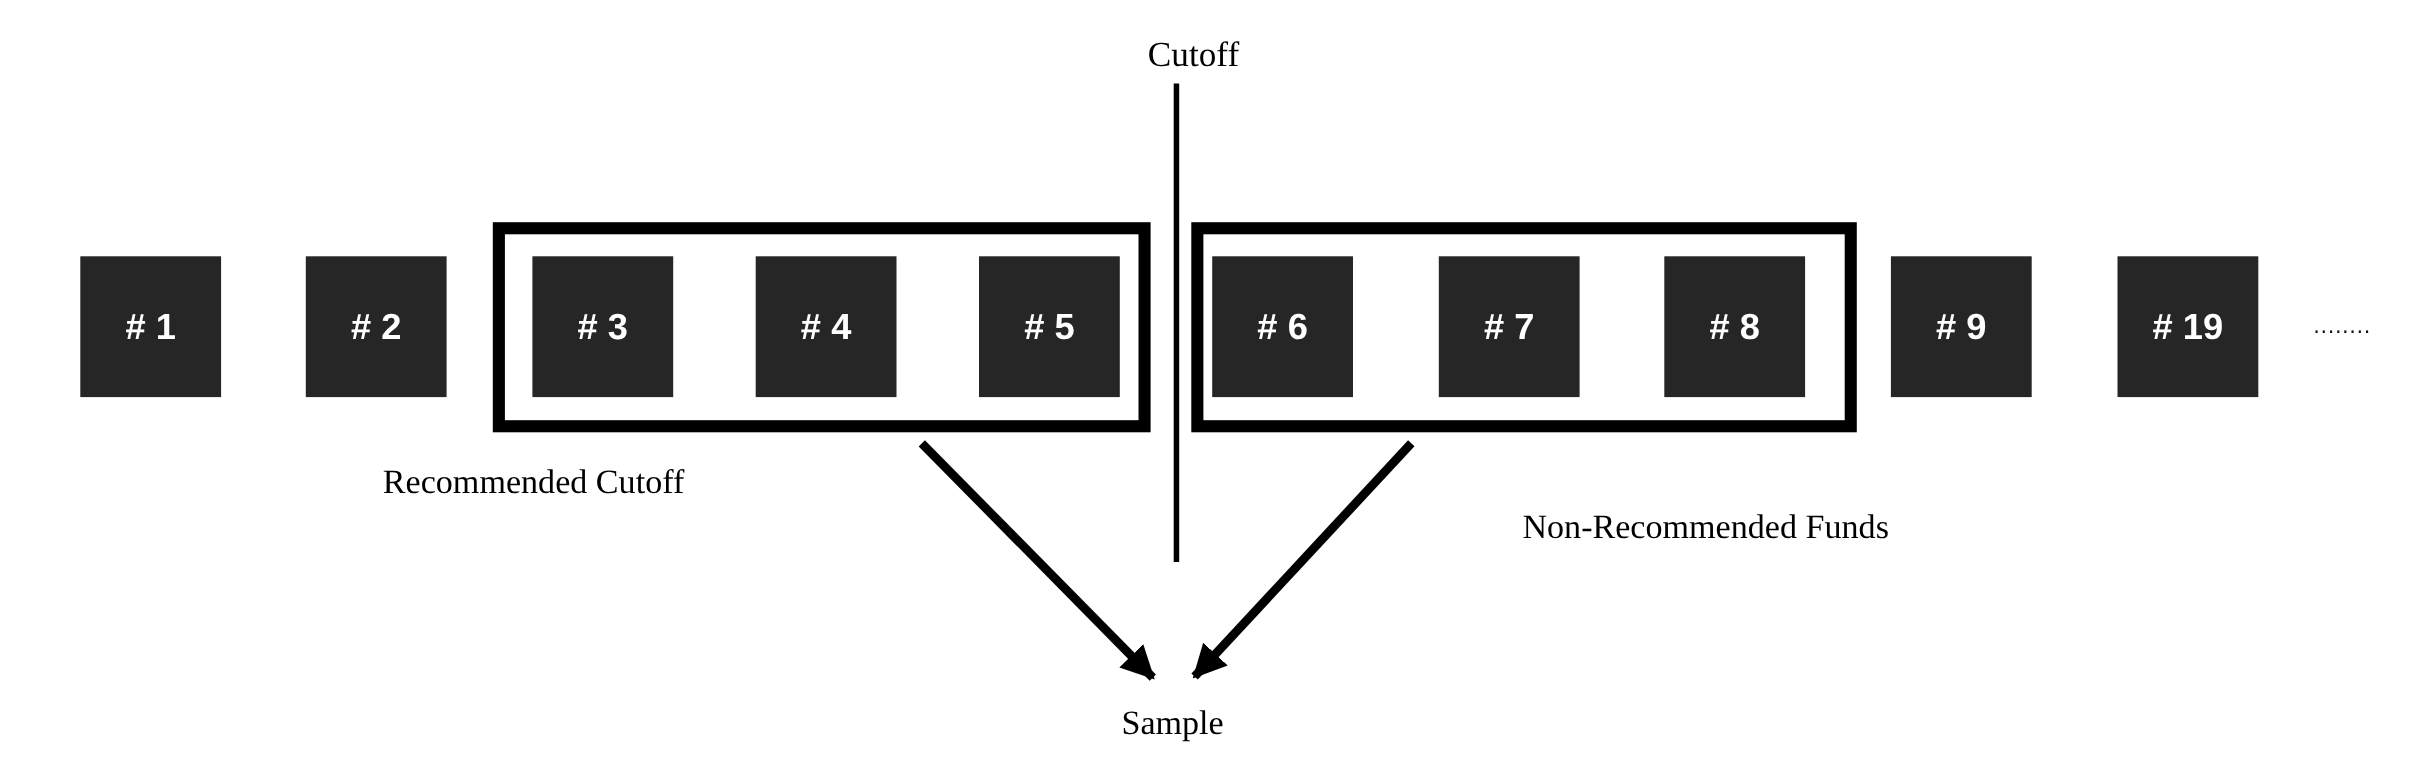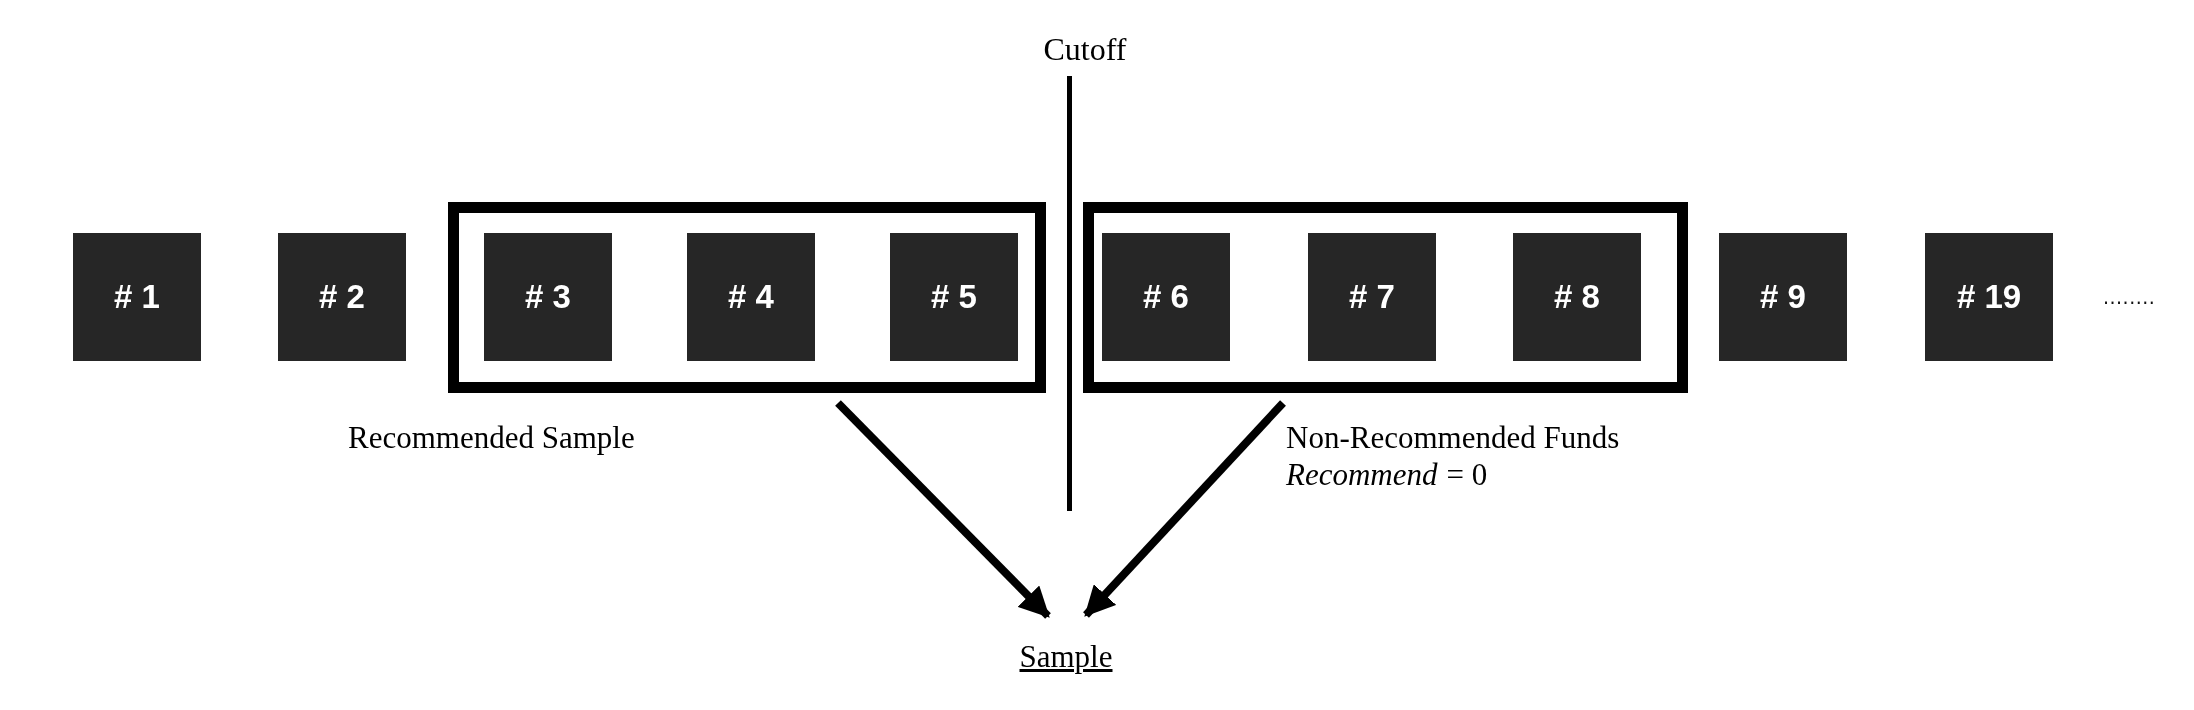--- a/index.html
+++ b/index.html
@@ -51,31 +51,30 @@
     line-height: 1.1;
   }
   .group-label {
     position: absolute;
     top: 419px;
     font-size: 31px;
     line-height: 37px;
     white-space: nowrap;
   }
   .group-label.left  { left: 348px; }
-  .group-label.right { left: 1286px; }
+  .group-label.right { left: 1384px; margin-top: 41px; }
   .group-label .var { font-style: italic; }
   .group-label .eq  { margin-left: 9px; }
   .sample-label {
     position: absolute;
     left: 1000px; top: 640px;
     width: 132px;
     text-align: center;
     font-size: 31px;
     line-height: 1.1;
-    text-decoration: underline;
   }
   .ellipsis-dots {
     position: absolute;
     left: 2103px; top: 286px;
     font-family: "DejaVu Sans", sans-serif;
     font-size: 19px;
     letter-spacing: 0.5px;
     color: #111;
   }
 </style>
@@ -127,25 +126,22 @@
   <div class="fund-box" style="left:1719px">
       <span># 9</span>
     </div>
   <div class="fund-box" style="left:1925px">
       <span># 19</span>
     </div>
 
   <div class="ellipsis-dots">........</div>
 
   <div class="group-label left">
-    <div>Recommended Sample</div>
+    <div>Recommended Cutoff</div>
   </div>
 
   <div class="group-label right">
     <div>Non-Recommended Funds</div>
-    <div>
-      <span class="var">Recommend</span><span class="eq">= 0</span>
-    </div>
   </div>
 
   <div class="sample-label">Sample</div>
 
 </div>
 
 </body></html>

